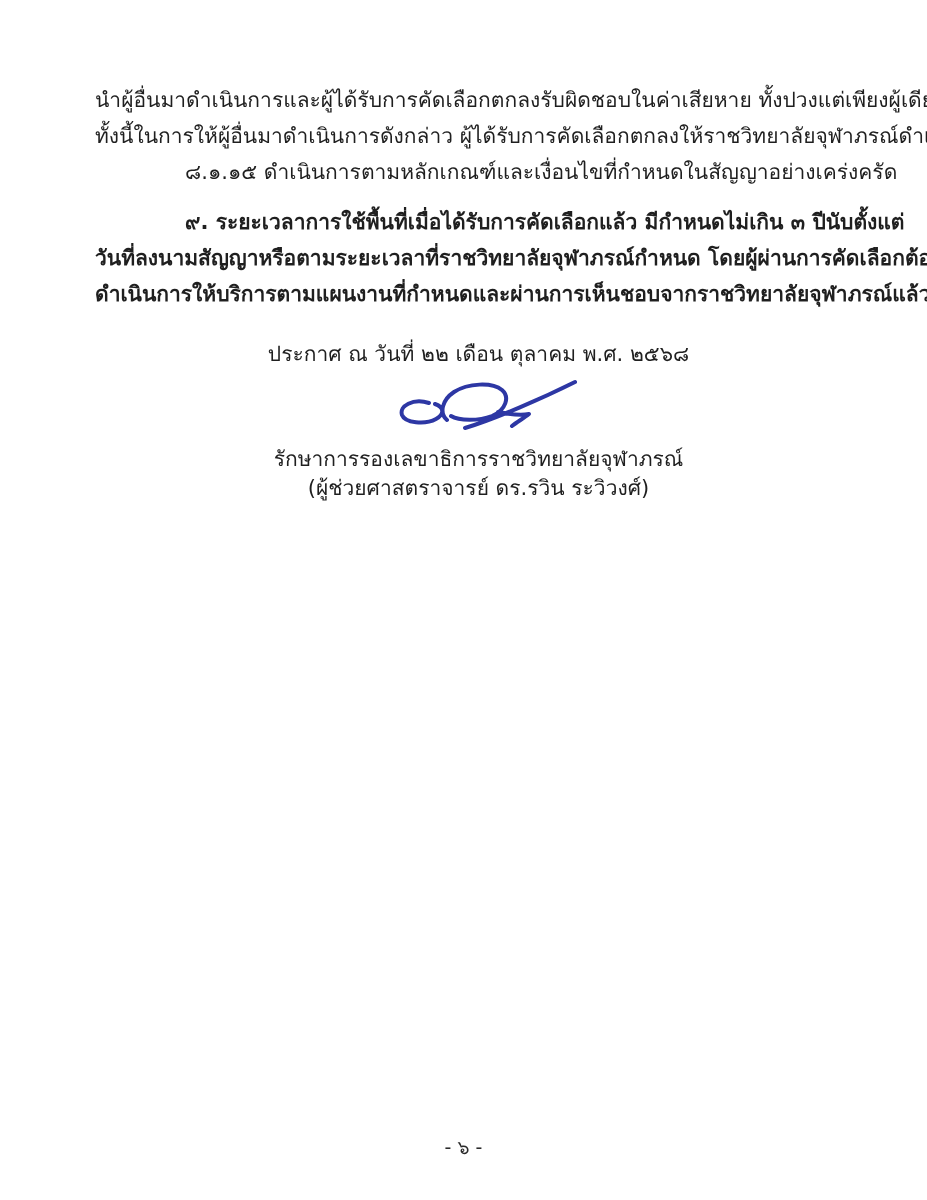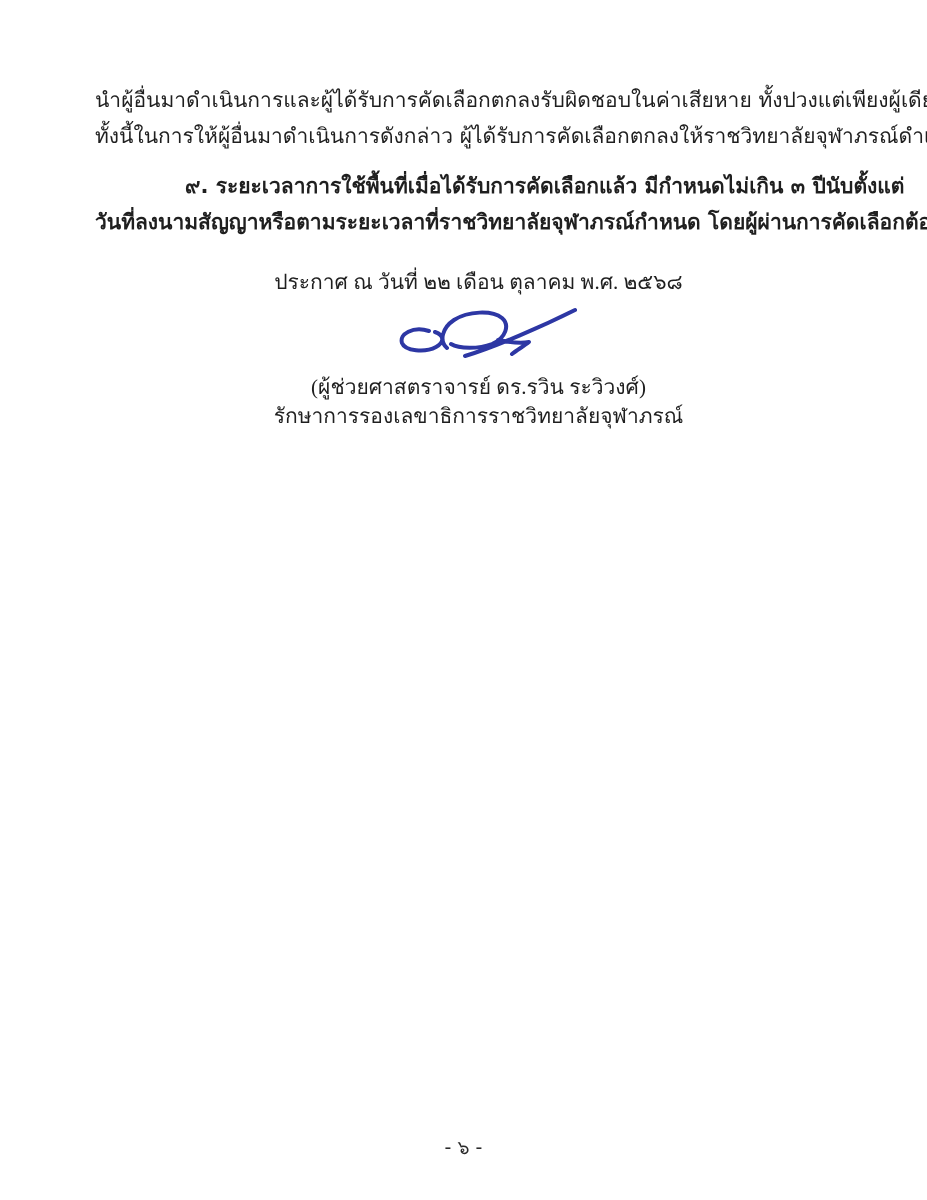--- a/index.html
+++ b/index.html
@@ -28,21 +28,20 @@
   .bold { font-weight: bold; }
   .gap-top { margin-top: 14px !important; }
   .sign-block {
     margin-top: 28px;
     text-align: center;
   }
   .sign-block .center-line {
     font-size: 21px;
     line-height: 29px;
     margin: 0;
-    font-family: Liberation Serif, serif;
   }
   .date-line { margin-bottom: 6px !important; }
   .sig-wrap {
     height: 62px;
     margin: 6px 0 8px 22px;
     display: flex;
     align-items: center;
     justify-content: center;
   }
   .footer {
@@ -57,38 +56,40 @@
 </style>
 </head>
 <body>
 
 <div class="page">
 
   <section class="body-text">
     <p class="line">นำผู้อื่นมาดำเนินการและผู้ได้รับการคัดเลือกตกลงรับผิดชอบในค่าเสียหาย ทั้งปวงแต่เพียงผู้เดียว</p>
     <p class="line">ทั้งนี้ในการให้ผู้อื่นมาดำเนินการดังกล่าว ผู้ได้รับการคัดเลือกตกลงให้ราชวิทยาลัยจุฬาภรณ์ดำเนินการ</p>
 
+    <p class="line indent">๘.๑.๑๕ ดำเนินการตามหลักเกณฑ์และเงื่อนไขที่กำหนดในสัญญาอย่างเคร่งครัด</p>
 
     <p class="line indent bold gap-top">๙. ระยะเวลาการใช้พื้นที่เมื่อได้รับการคัดเลือกแล้ว มีกำหนดไม่เกิน ๓ ปีนับตั้งแต่</p>
     <p class="line bold">วันที่ลงนามสัญญาหรือตามระยะเวลาที่ราชวิทยาลัยจุฬาภรณ์กำหนด โดยผู้ผ่านการคัดเลือกต้อง</p>
+    <p class="line bold">ดำเนินการให้บริการตามแผนงานที่กำหนดและผ่านการเห็นชอบจากราชวิทยาลัยจุฬาภรณ์แล้ว</p>
   </section>
 
   <section class="sign-block">
     <p class="center-line date-line">ประกาศ ณ วันที่ ๒๒ เดือน ตุลาคม พ.ศ. ๒๕๖๘</p>
 
     <div class="sig-wrap">
       <svg width="190" height="62" viewBox="0 0 190 62" aria-hidden="true">
         <path fill="none" stroke-width="4" stroke-linecap="round" stroke-linejoin="round" d="M34 28 C 18 23, 4 31, 7 40 C 10 48, 30 50, 41 44 C 50 39, 49 32, 40 29
                  M 52 45 C 44 38, 47 25, 59 17 C 73 8, 97 7, 107 15 C 115 22, 111 35, 97 41 C 84 46, 64 46, 56 41
                  M 70 53 C 100 44, 148 23, 180 7
                  M 103 37 C 113 39, 124 41, 134 39 C 129 43, 122 47, 117 51" stroke="#2d37a4"></path>
       </svg>
     </div>
 
+    <p class="center-line">รักษาการรองเลขาธิการราชวิทยาลัยจุฬาภรณ์</p>
     <p class="center-line">(ผู้ช่วยศาสตราจารย์ ดร.รวิน ระวิวงศ์)</p>
-    <p class="center-line">รักษาการรองเลขาธิการราชวิทยาลัยจุฬาภรณ์</p>
   </section>
 
   <footer class="footer">
     <span>- ๖ -</span>
   </footer>
 
 </div>
 
 </body></html>

